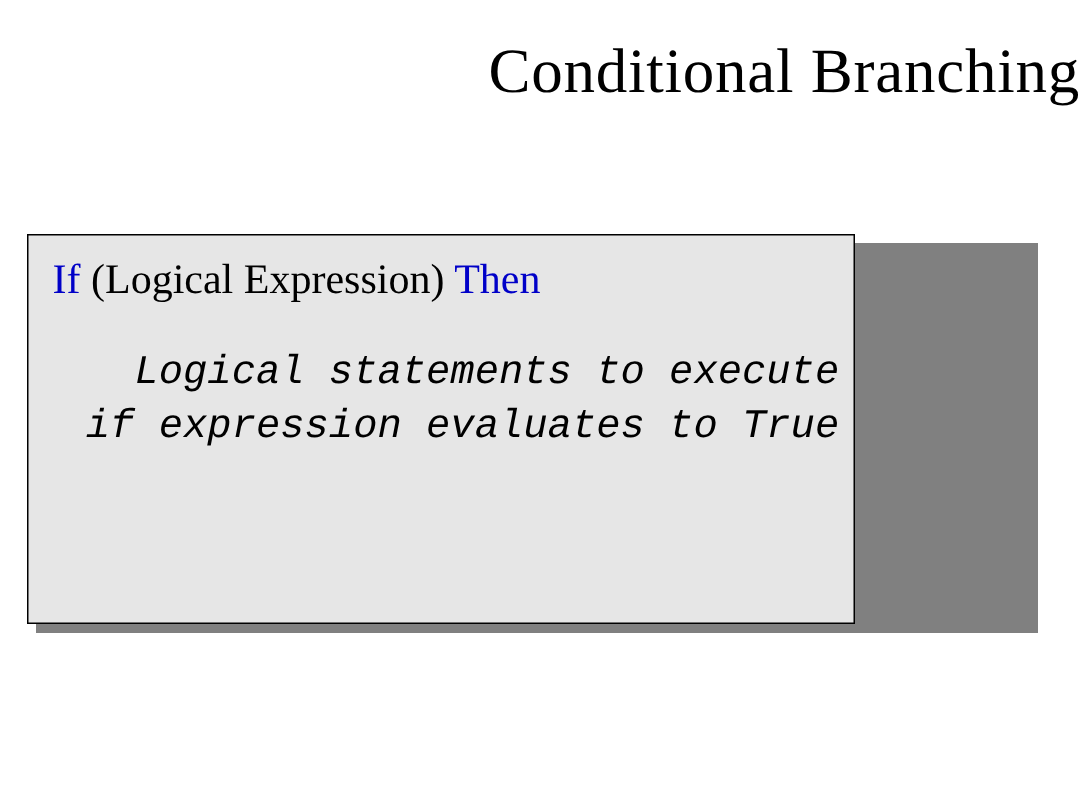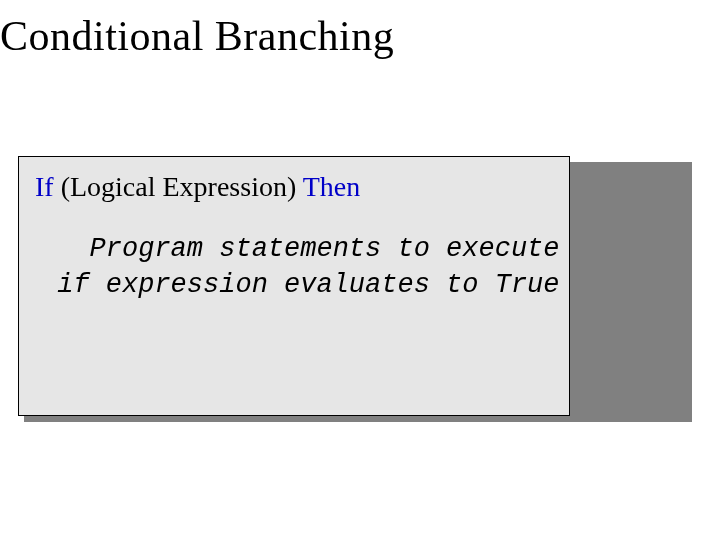--- a/index.html
+++ b/index.html
@@ -12,24 +12,24 @@
     overflow: hidden;
   }
   .slide {
     width: 720px;
     height: 540px;
     position: relative;
     box-sizing: border-box;
   }
   .title {
     position: absolute;
-    top: 12px;
+    top: 24px;
     left: 0;
     width: 100%;
-    text-align: left;
+    text-align: right;
     font-size: 42px;
     color: #000;
     letter-spacing: 0.5px;
   }
   .frame-shadow {
     position: absolute;
     left: 24px;
     top: 162px;
     width: 668px;
     height: 260px;
@@ -73,17 +73,17 @@
 <div class="slide">
 
   <div class="title">Conditional Branching</div>
 
   <div class="frame-shadow"></div>
 
   <div class="frame">
     <div class="line1">
       <span class="kw">If</span><span>  (Logical Expression)  </span><span class="kw">Then</span>
     </div>
-    <div class="body-text">   Program statements to execute
+    <div class="body-text">   Logical statements to execute
  if expression evaluates to True</div>
   </div>
 
 </div>
 
 </body></html>

